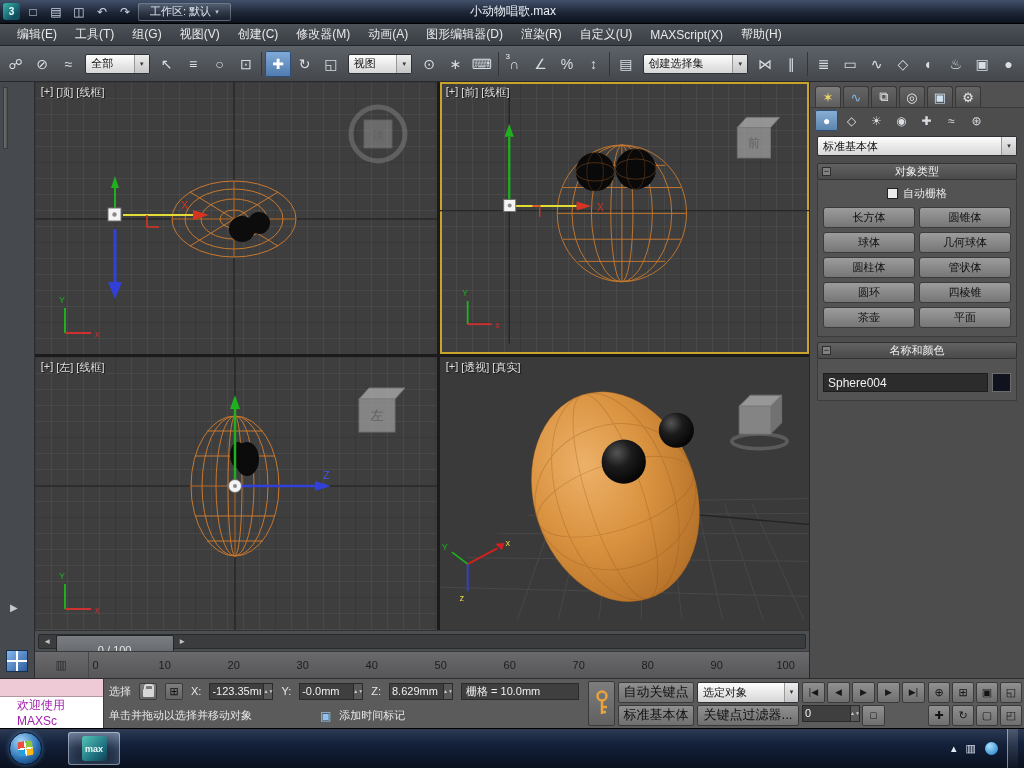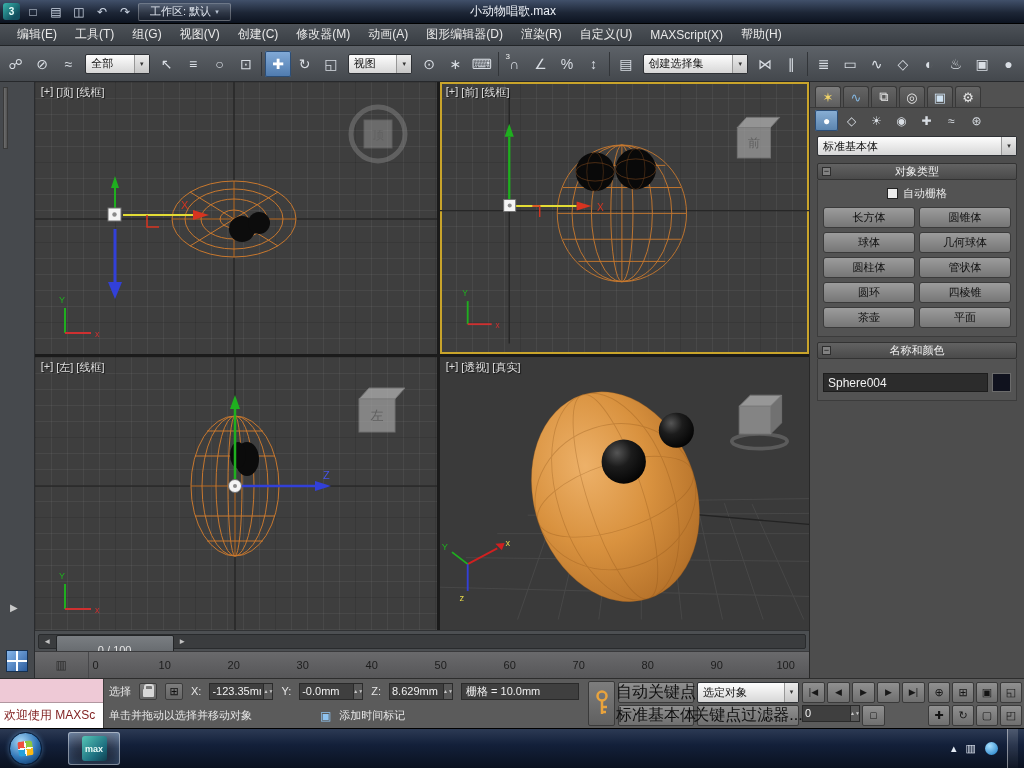--- a/index.html
+++ b/index.html
@@ -85,33 +85,33 @@
   .btngrid{display:grid;grid-template-columns:1fr 1fr;gap:4px;}
   .obtn{height:21px;background:linear-gradient(#9c9c9c,#767676);border:1px solid #3b3b3b;border-radius:3px;color:#0f0f0f;display:flex;align-items:center;justify-content:center;}
   .namerow{display:flex;gap:4px;align-items:center;margin-top:8px;}
   .namerow input{flex:1;height:19px;background:#2c2c2c;border:1px solid #1d1d1d;color:#f2f2f2;font-size:12px;padding:0 4px;}
   .swatch{width:19px;height:19px;background:#10121e;border:1px solid #6b6b6b;}
 
   
   .statusbar{height:50px;background:#5b5b5b;border-top:1px solid #2d2d2d;position:relative;font-size:11px;color:#e6e6e6;display:flex;}
   .listener{width:104px;display:flex;flex-direction:column;border-right:1px solid #3a3a3a;}
   .listener .pink{flex:1;background:#eec9d6;border-bottom:1px solid #b197a0;}
-  .listener .white{flex:1.1;background:#fff;color:#7f1d1d;display:flex;align-items:center;padding-left:4px;font-size:12px;}
+  .listener .white{flex:1.1;background:#fff;color:#a21caf;display:flex;align-items:center;padding-left:17px;font-size:12px;}
   .sb-main{flex:1;display:flex;flex-direction:column;position:relative;}
   .sb-row{flex:1;display:flex;align-items:center;gap:8px;padding:0 5px;}
   .sico{width:18px;height:17px;display:flex;align-items:center;justify-content:center;background:linear-gradient(#7d7d7d,#656565);border:1px solid #3c3c3c;border-radius:2px;color:#101010;font-size:11px;}
   .lockicon{width:11px;height:8px;background:#d8d8d8;border-radius:1px;position:relative;margin-top:4px;}
   .lockicon:before{content:"";position:absolute;left:1.5px;top:-5px;width:6px;height:5px;border:2px solid #d8d8d8;border-bottom:none;border-radius:3px 3px 0 0;}
   .numfield{width:64px;height:17px;background:#3f3f3f;border:1px solid #2a2a2a;display:flex;align-items:center;}
   .numfield input{flex:1;background:transparent;border:none;outline:none;color:#f0f0f0;font-size:11px;padding:0 2px;width:100%;}
   .spin{width:9px;height:100%;display:flex;flex-direction:column;align-items:center;justify-content:center;font-size:5px;color:#c8c8c8;background:#585858;border-left:1px solid #2a2a2a;line-height:5px;}
   .gridfield{width:118px;height:17px;background:#3f3f3f;border:1px solid #2a2a2a;display:flex;align-items:center;padding:0 4px;color:#efefef;}
   .sb-right{position:absolute;right:2px;top:2px;bottom:2px;display:flex;gap:3px;align-items:stretch;}
   .col{display:flex;flex-direction:column;gap:2px;justify-content:center;}
-  .sbtn{height:21px;padding:0 6px;background:linear-gradient(#909090,#6f6f6f);border:1px solid #3a3a3a;border-radius:2px;color:#101010;font-size:16px;display:flex;align-items:center;justify-content:center;white-space:nowrap;}
+  .sbtn{height:21px;padding:0 6px;background:linear-gradient(#909090,#6f6f6f);border:1px solid #3a3a3a;border-radius:2px;color:#101010;font-size:13px;display:flex;align-items:center;justify-content:center;white-space:nowrap;}
   .sdrop{height:21px;background:linear-gradient(#fdfdfd,#d7d7d7);border:1px solid #2e3135;border-radius:2px;color:#111;display:flex;align-items:center;padding-left:5px;font-size:11px;}
   .sdrop .arr{width:14px;height:100%;margin-left:auto;background:linear-gradient(#ececec,#c6c6c6);border-left:1px solid #979797;display:flex;align-items:center;justify-content:center;font-size:7px;color:#333;}
   .keybig{width:27px;background:linear-gradient(#7d7d7d,#606060);border:1px solid #3a3a3a;border-radius:2px;display:flex;align-items:center;justify-content:center;}
   .pbtn{width:23px;height:21px;background:linear-gradient(#909090,#6f6f6f);border:1px solid #3a3a3a;border-radius:2px;color:#181818;font-size:9px;display:flex;align-items:center;justify-content:center;}
   .navgrid{display:grid;grid-template-columns:repeat(4,22px);grid-template-rows:21px 21px;gap:2px;align-content:center;}
   .nbtn{background:linear-gradient(#909090,#6f6f6f);border:1px solid #3a3a3a;border-radius:2px;color:#141414;font-size:11px;display:flex;align-items:center;justify-content:center;}
   .timef{width:58px;}
 
   
   .taskbar{height:40px;background:linear-gradient(#2c3a54,#13203a 40%,#0a111f);display:flex;align-items:center;border-top:1px solid #000;position:relative;}

